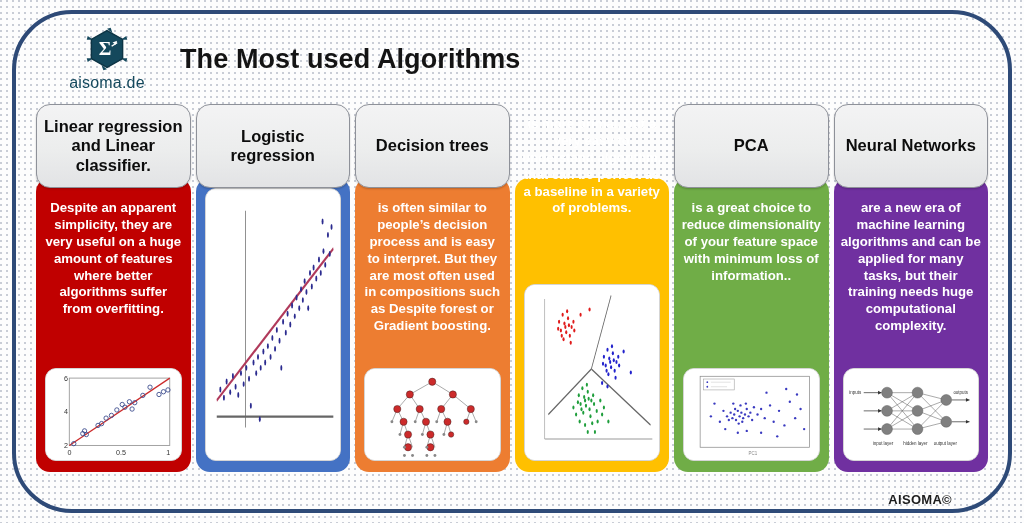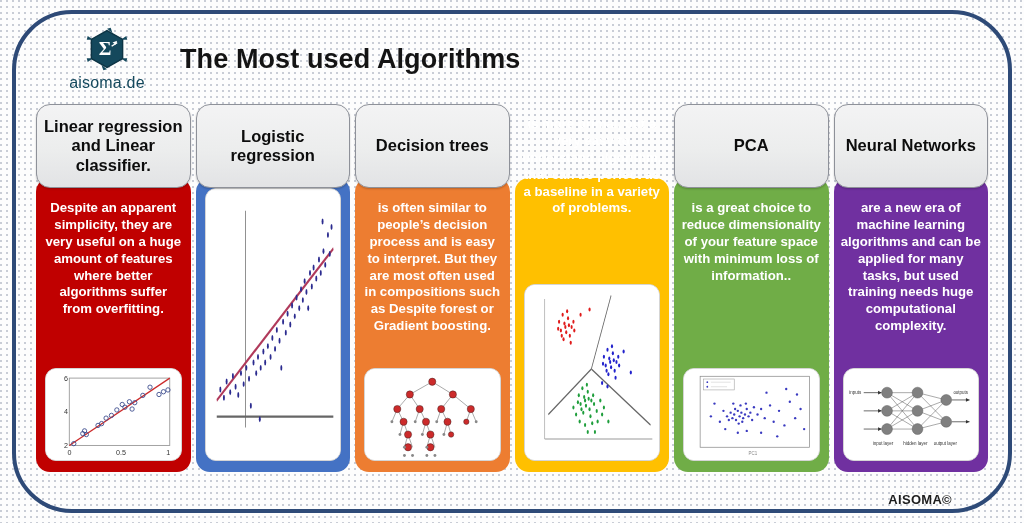--- a/index.html
+++ b/index.html
@@ -500,21 +500,21 @@
           </g>
         </svg>
       </div>
     </div>
 
     <div class="col c6">
       <div class="col-body" style="background: rgb(112, 48, 160);"></div>
       <div class="col-head">
         <span>Neural Networks</span>
       </div>
-      <div class="col-text">are a new era of machine learning algorithms and can be applied for many tasks, but used training needs huge computational complexity.</div>
+      <div class="col-text">are a new era of machine learning algorithms and can be applied for many tasks, but their training needs huge computational complexity.</div>
       <div class="col-thumb">
         <svg viewBox="0 0 150 100" preserveAspectRatio="none">
           <rect x="0" y="0" width="150" height="100" fill="#ffffff"></rect>
           <g stroke="#555" stroke-width=".55" fill="none">
             <path d="M48 26 L82 26 M48 26 L82 46 M48 26 L82 66"></path>
             <path d="M48 46 L82 26 M48 46 L82 46 M48 46 L82 66"></path>
             <path d="M48 66 L82 26 M48 66 L82 46 M48 66 L82 66"></path>
             <path d="M82 26 L114 34 M82 26 L114 58"></path>
             <path d="M82 46 L114 34 M82 46 L114 58"></path>
             <path d="M82 66 L114 34 M82 66 L114 58"></path>

